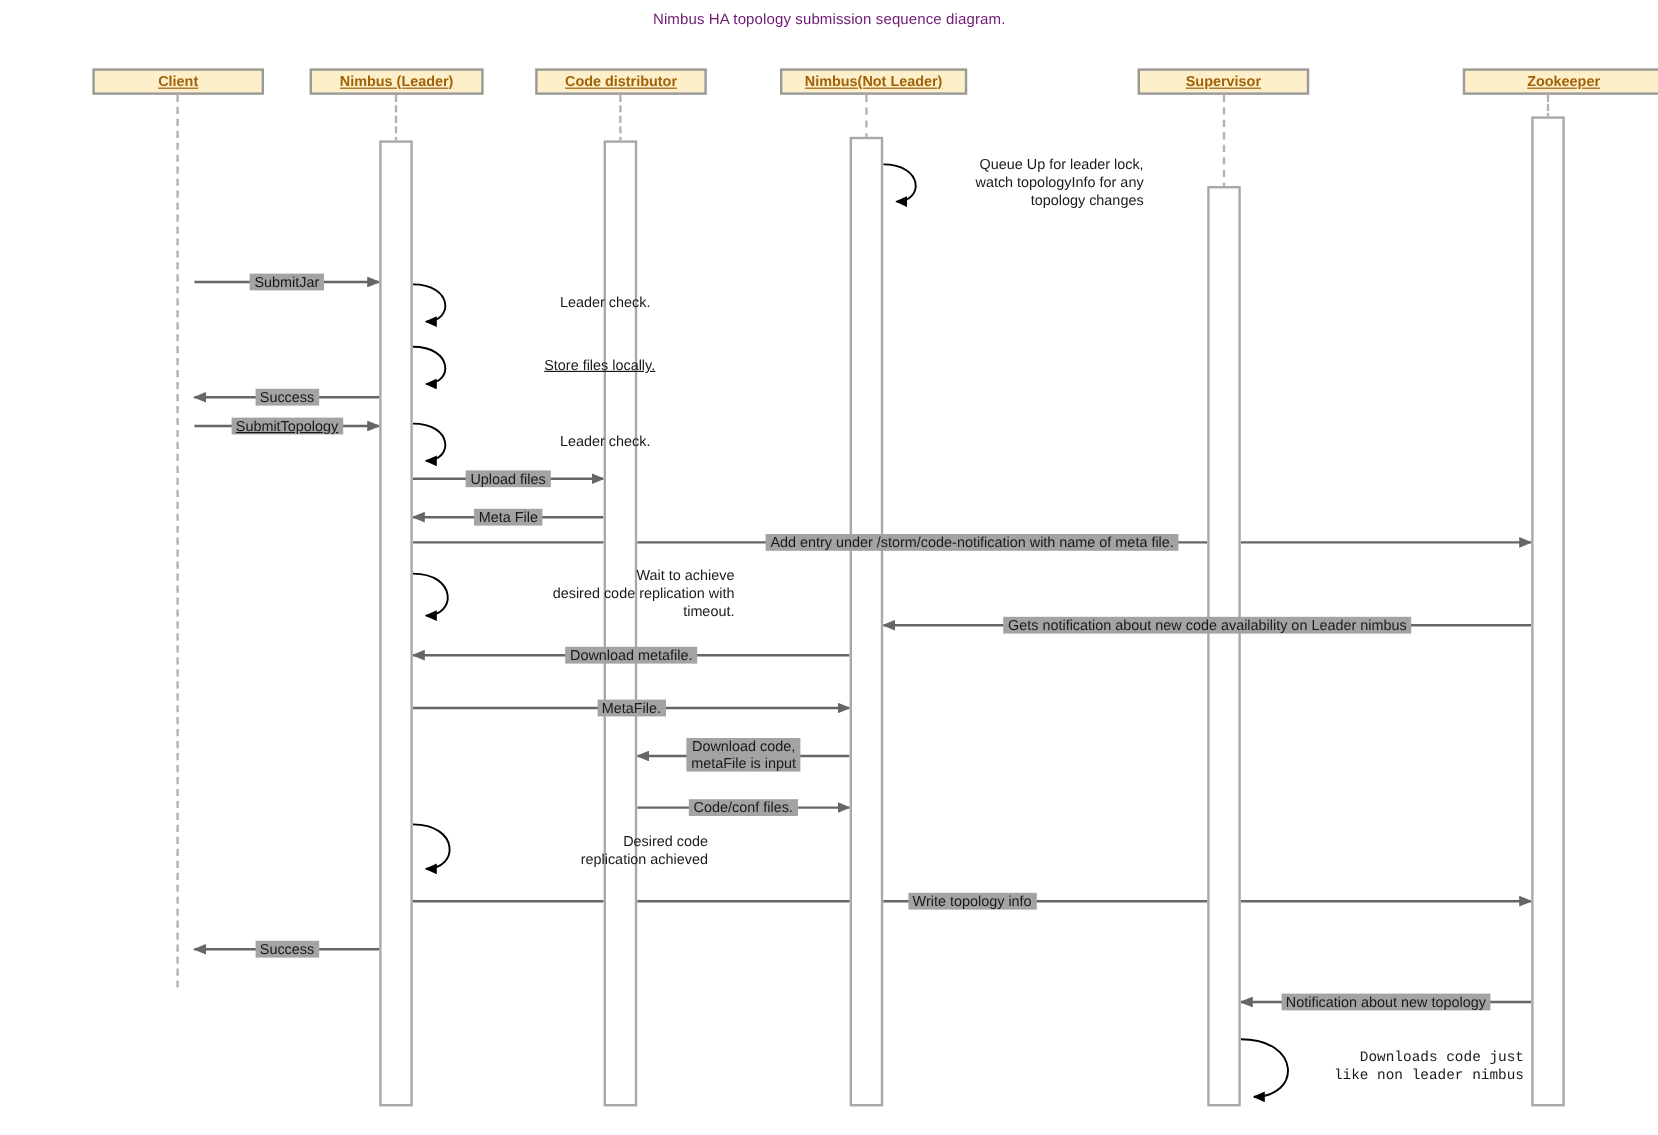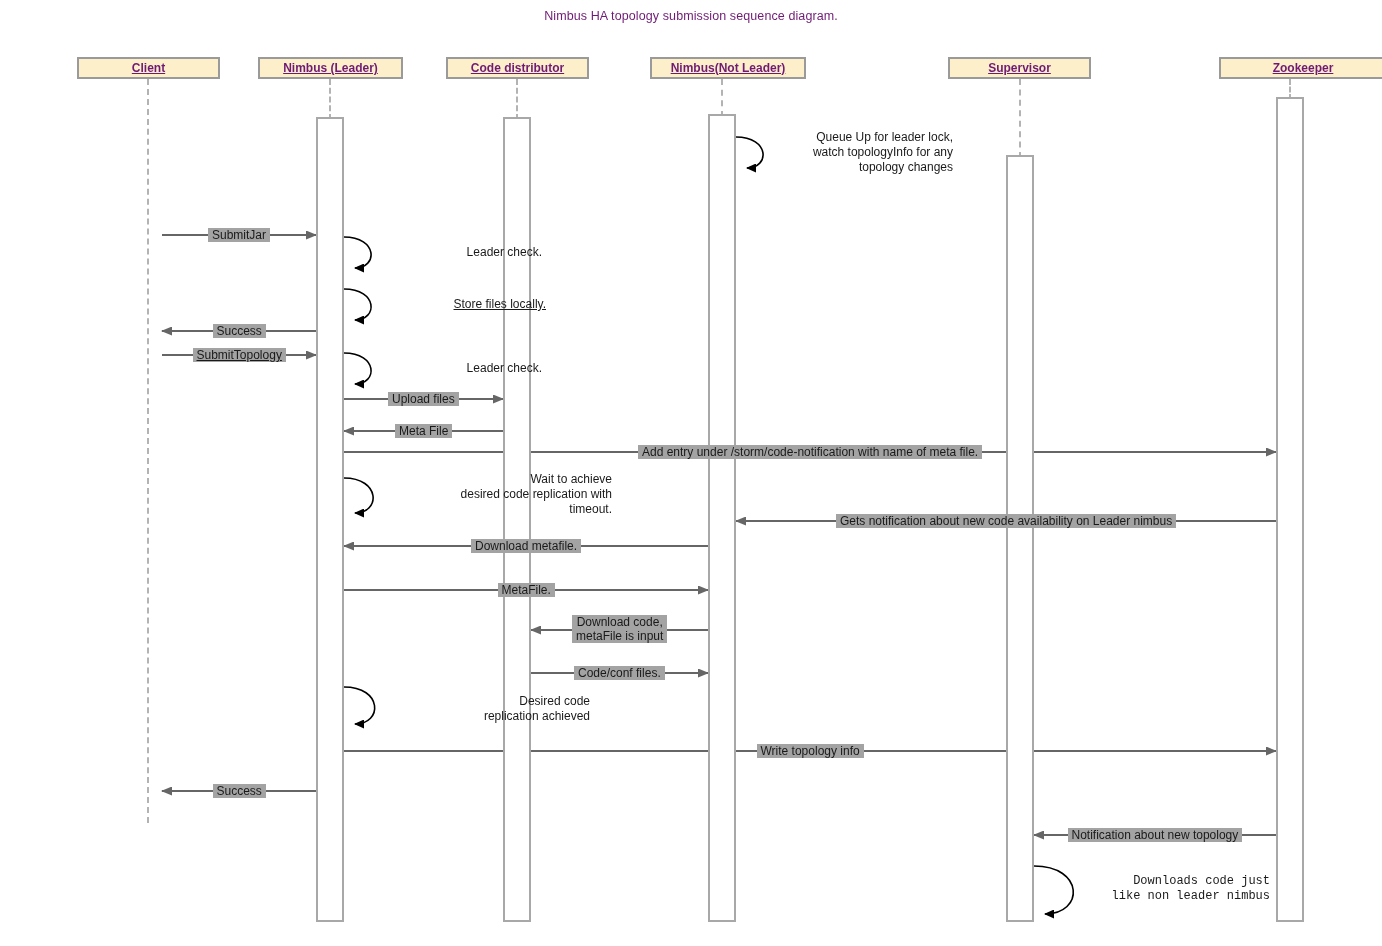--- a/index.html
+++ b/index.html
@@ -19,21 +19,21 @@
   
   .actor-box{
     position:absolute;
     box-sizing:border-box;
     height:22px;
     background:#fcefca;
     border:2px solid #9a9a9a;
     display:flex;align-items:center;justify-content:center;
   }
   .actor-label{
-    font-size:12px;font-weight:bold;color:#701a75;
+    font-size:12px;font-weight:bold;color:#a16207;
     text-decoration:underline;white-space:nowrap;
     line-height:1;
   }
   
   .lifeline{
     position:absolute;width:0;
     border-left:2px dashed #b3b3b3;
   }
   
   .activation{

